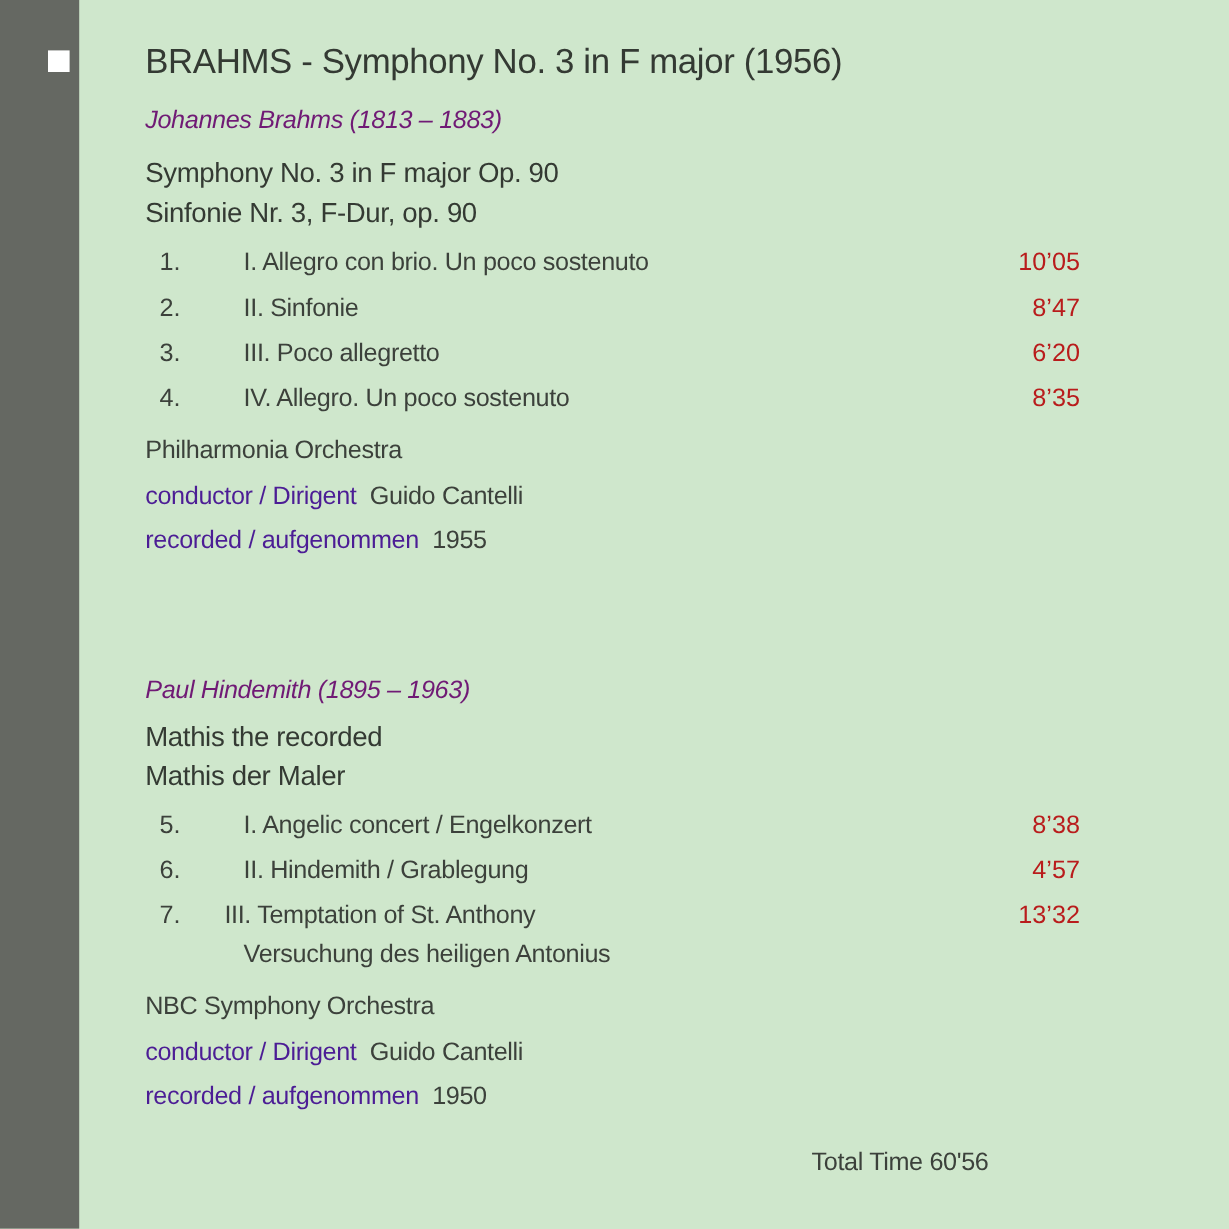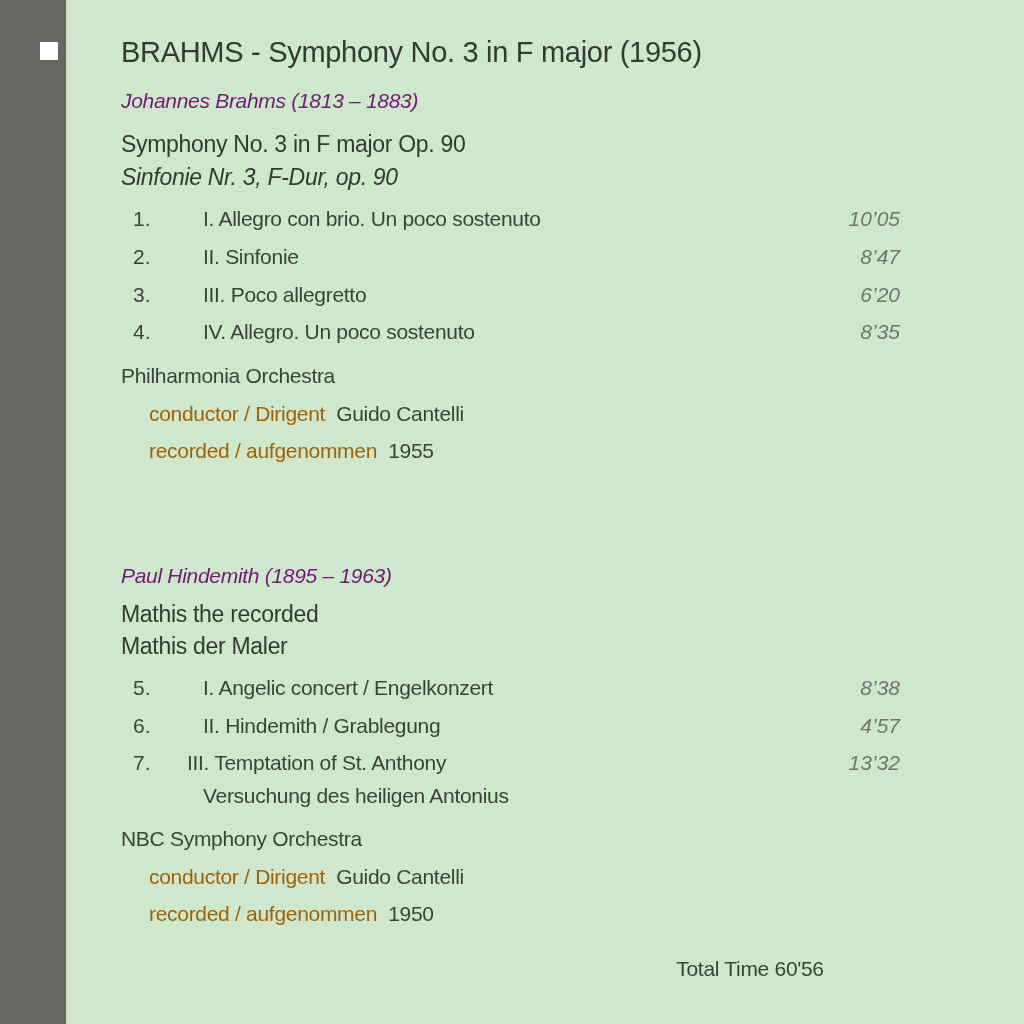--- a/index.html
+++ b/index.html
@@ -5,37 +5,37 @@
   html, body { margin:0; padding:0; }
   body { width:1024px; height:1024px; background:#cfe7cc; position:relative; overflow:hidden; font-family:"Liberation Sans", sans-serif; color:#3a3f38; }
   .sidebar { position:absolute; left:0; top:0; width:66px; height:1024px; background:#656862; }
   .square { position:absolute; left:40px; top:42px; width:18px; height:18px; background:#ffffff; }
   .abs { position:absolute; white-space:nowrap; }
   .title { left:121px; top:36px; font-size:29px; color:#343a33; letter-spacing:-0.3px; }
   .composer { font-size:21px; color:#701a75; letter-spacing:-0.3px;font-style:italic; }
   .work { font-size:23px; color:#343a33; letter-spacing:-0.3px; }
   .num { font-size:21px; color:#3c413b; width:30px; text-align:left; }
   .mv { font-size:21px; color:#3c413b; letter-spacing:-0.3px; }
-  .dur { font-size:21px; color:#737373; text-align:right; width:120px;font-style:italic; }
+  .dur { font-size:21px; color:#b91c1c; text-align:right; width:120px; }
   .orch { font-size:21px; color:#3c413b; letter-spacing:-0.3px; }
-  .green { color:#a16207;margin-left:28px; }
+  .green { color:#4c1d95; }
   .dark { color:#3c413b; }
   .total { font-size:21px; color:#3c413b; text-align:center; width:300px; letter-spacing:-0.3px; }
 </style>
 </head>
 <body>
 
 <div class="sidebar"></div>
 <div class="square"></div>
 
 <div class="abs title">BRAHMS - Symphony No. 3 in F major  (1956)</div>
 
 <div class="abs composer" style="left:121px; top:89px;">Johannes Brahms  (1813 – 1883)</div>
 <div class="abs work" style="left:121px; top:131px;">Symphony No. 3 in F major Op. 90</div>
-<div class="abs work" style="left:121px; top:164px;font-style:italic;">Sinfonie Nr. 3, F-Dur, op. 90</div>
+<div class="abs work" style="left:121px; top:164px;">Sinfonie Nr. 3, F-Dur, op. 90</div>
 
 <div class="abs num" style="left:133px; top:207px;">1.</div>
 <div class="abs mv" style="left:203px; top:207px;">I.  Allegro con brio. Un poco sostenuto</div>
 <div class="abs dur" style="left:780px; top:207px;">10’05</div>
 
 <div class="abs num" style="left:133px; top:245px;">2.</div>
 <div class="abs mv" style="left:203px; top:245px;">II. Sinfonie</div>
 <div class="abs dur" style="left:780px; top:245px;">8’47</div>
 
 <div class="abs num" style="left:133px; top:283px;">3.</div>

